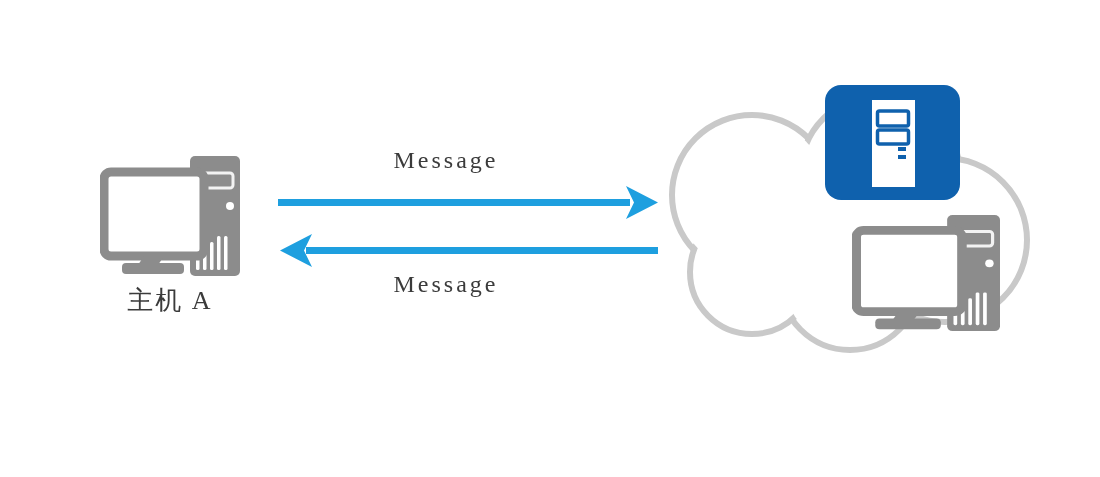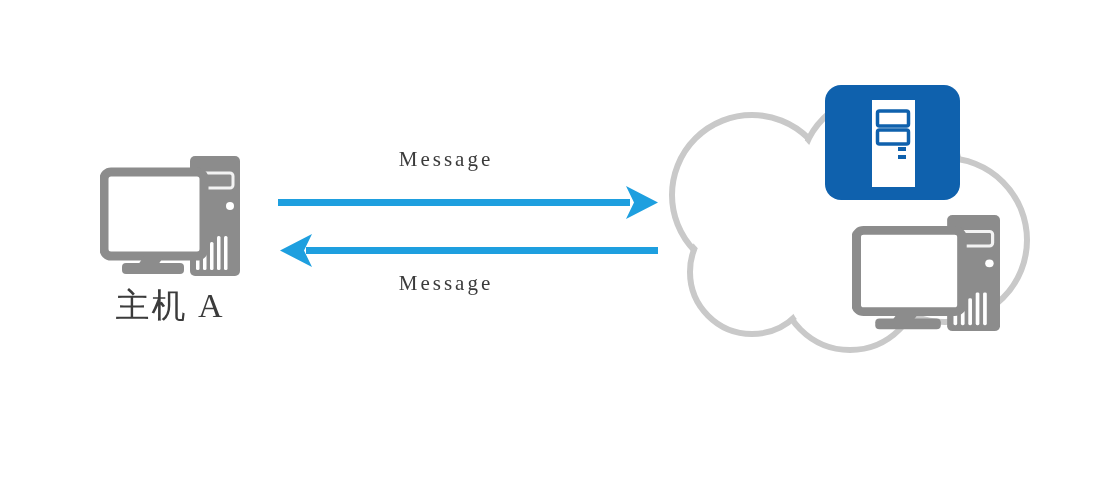--- a/index.html
+++ b/index.html
@@ -20,26 +20,26 @@
     width: 1100px; height: 477px;
   }
   .abs { position: absolute; }
   .label {
     color: var(--label-text, #3b3b3b);
     text-align: center;
     white-space: nowrap;
     user-select: none;
   }
   .message-label {
-    font-size: 21px;
+    font-size: 24px;
     letter-spacing: 3px;
     width: 220px;
   }
   .host-label {
-    font-size: 34px;
+    font-size: 26px;
     letter-spacing: 2px;
     width: 150px;
   }
   svg { display: block; }
 </style>
 </head>
 <body>
 
 <div class="canvas">
 

